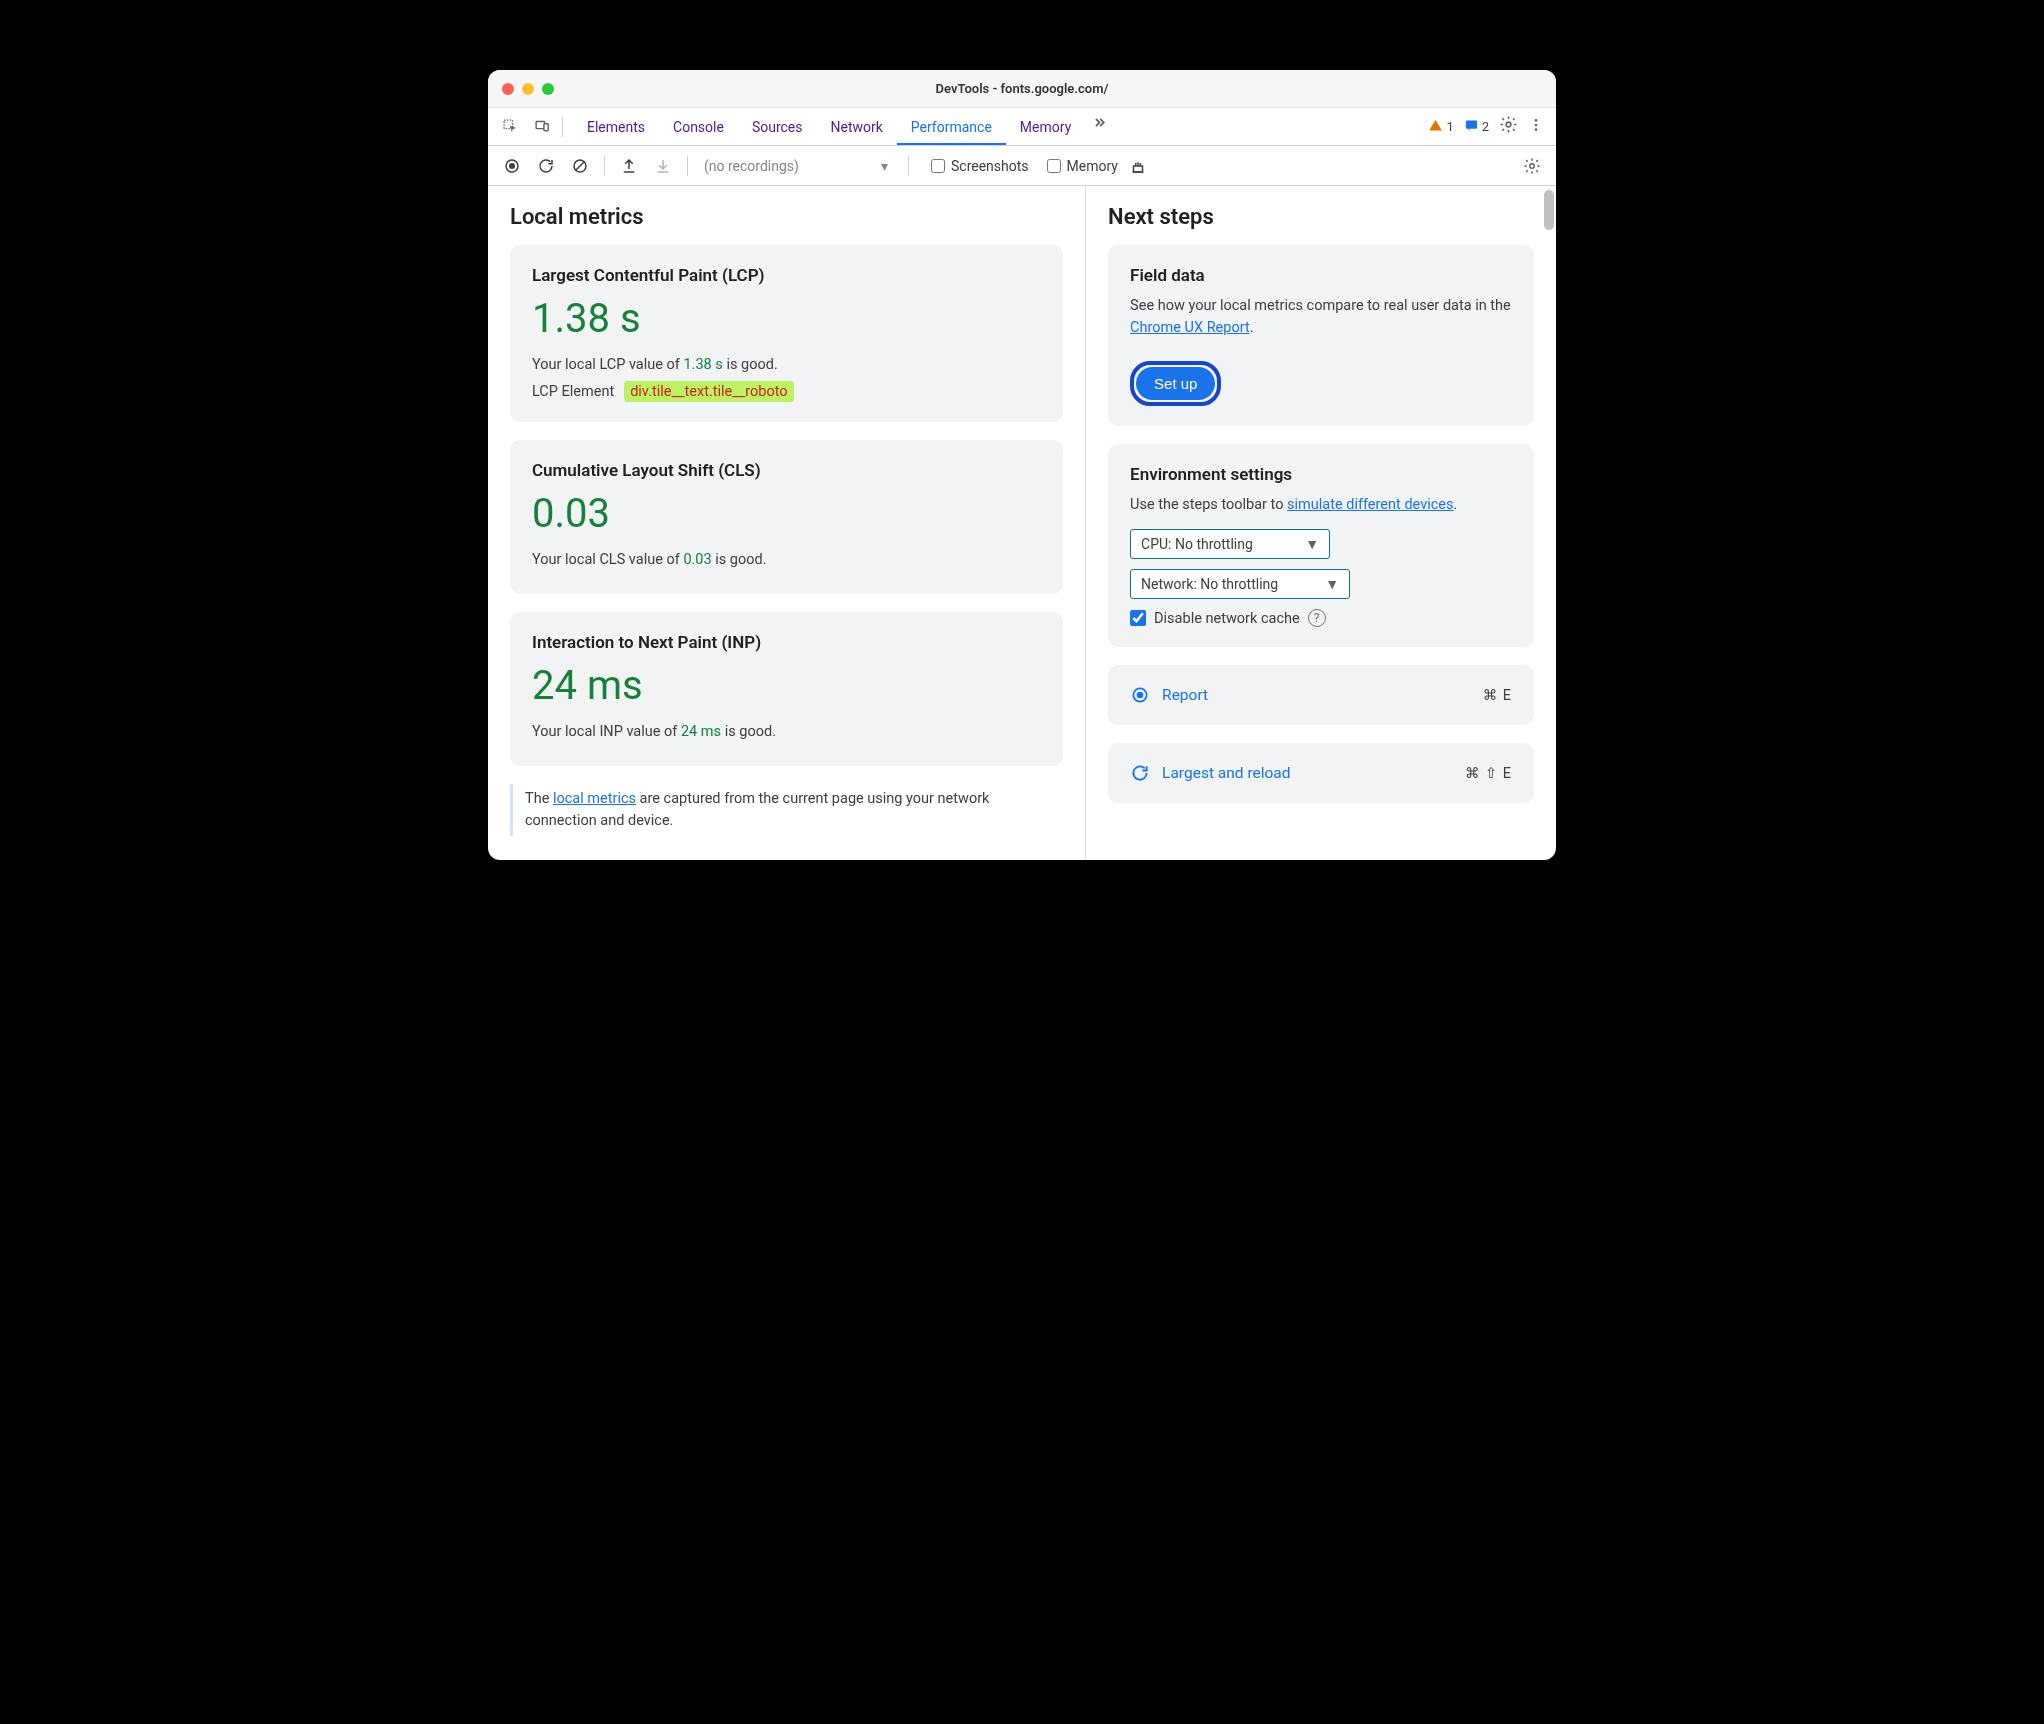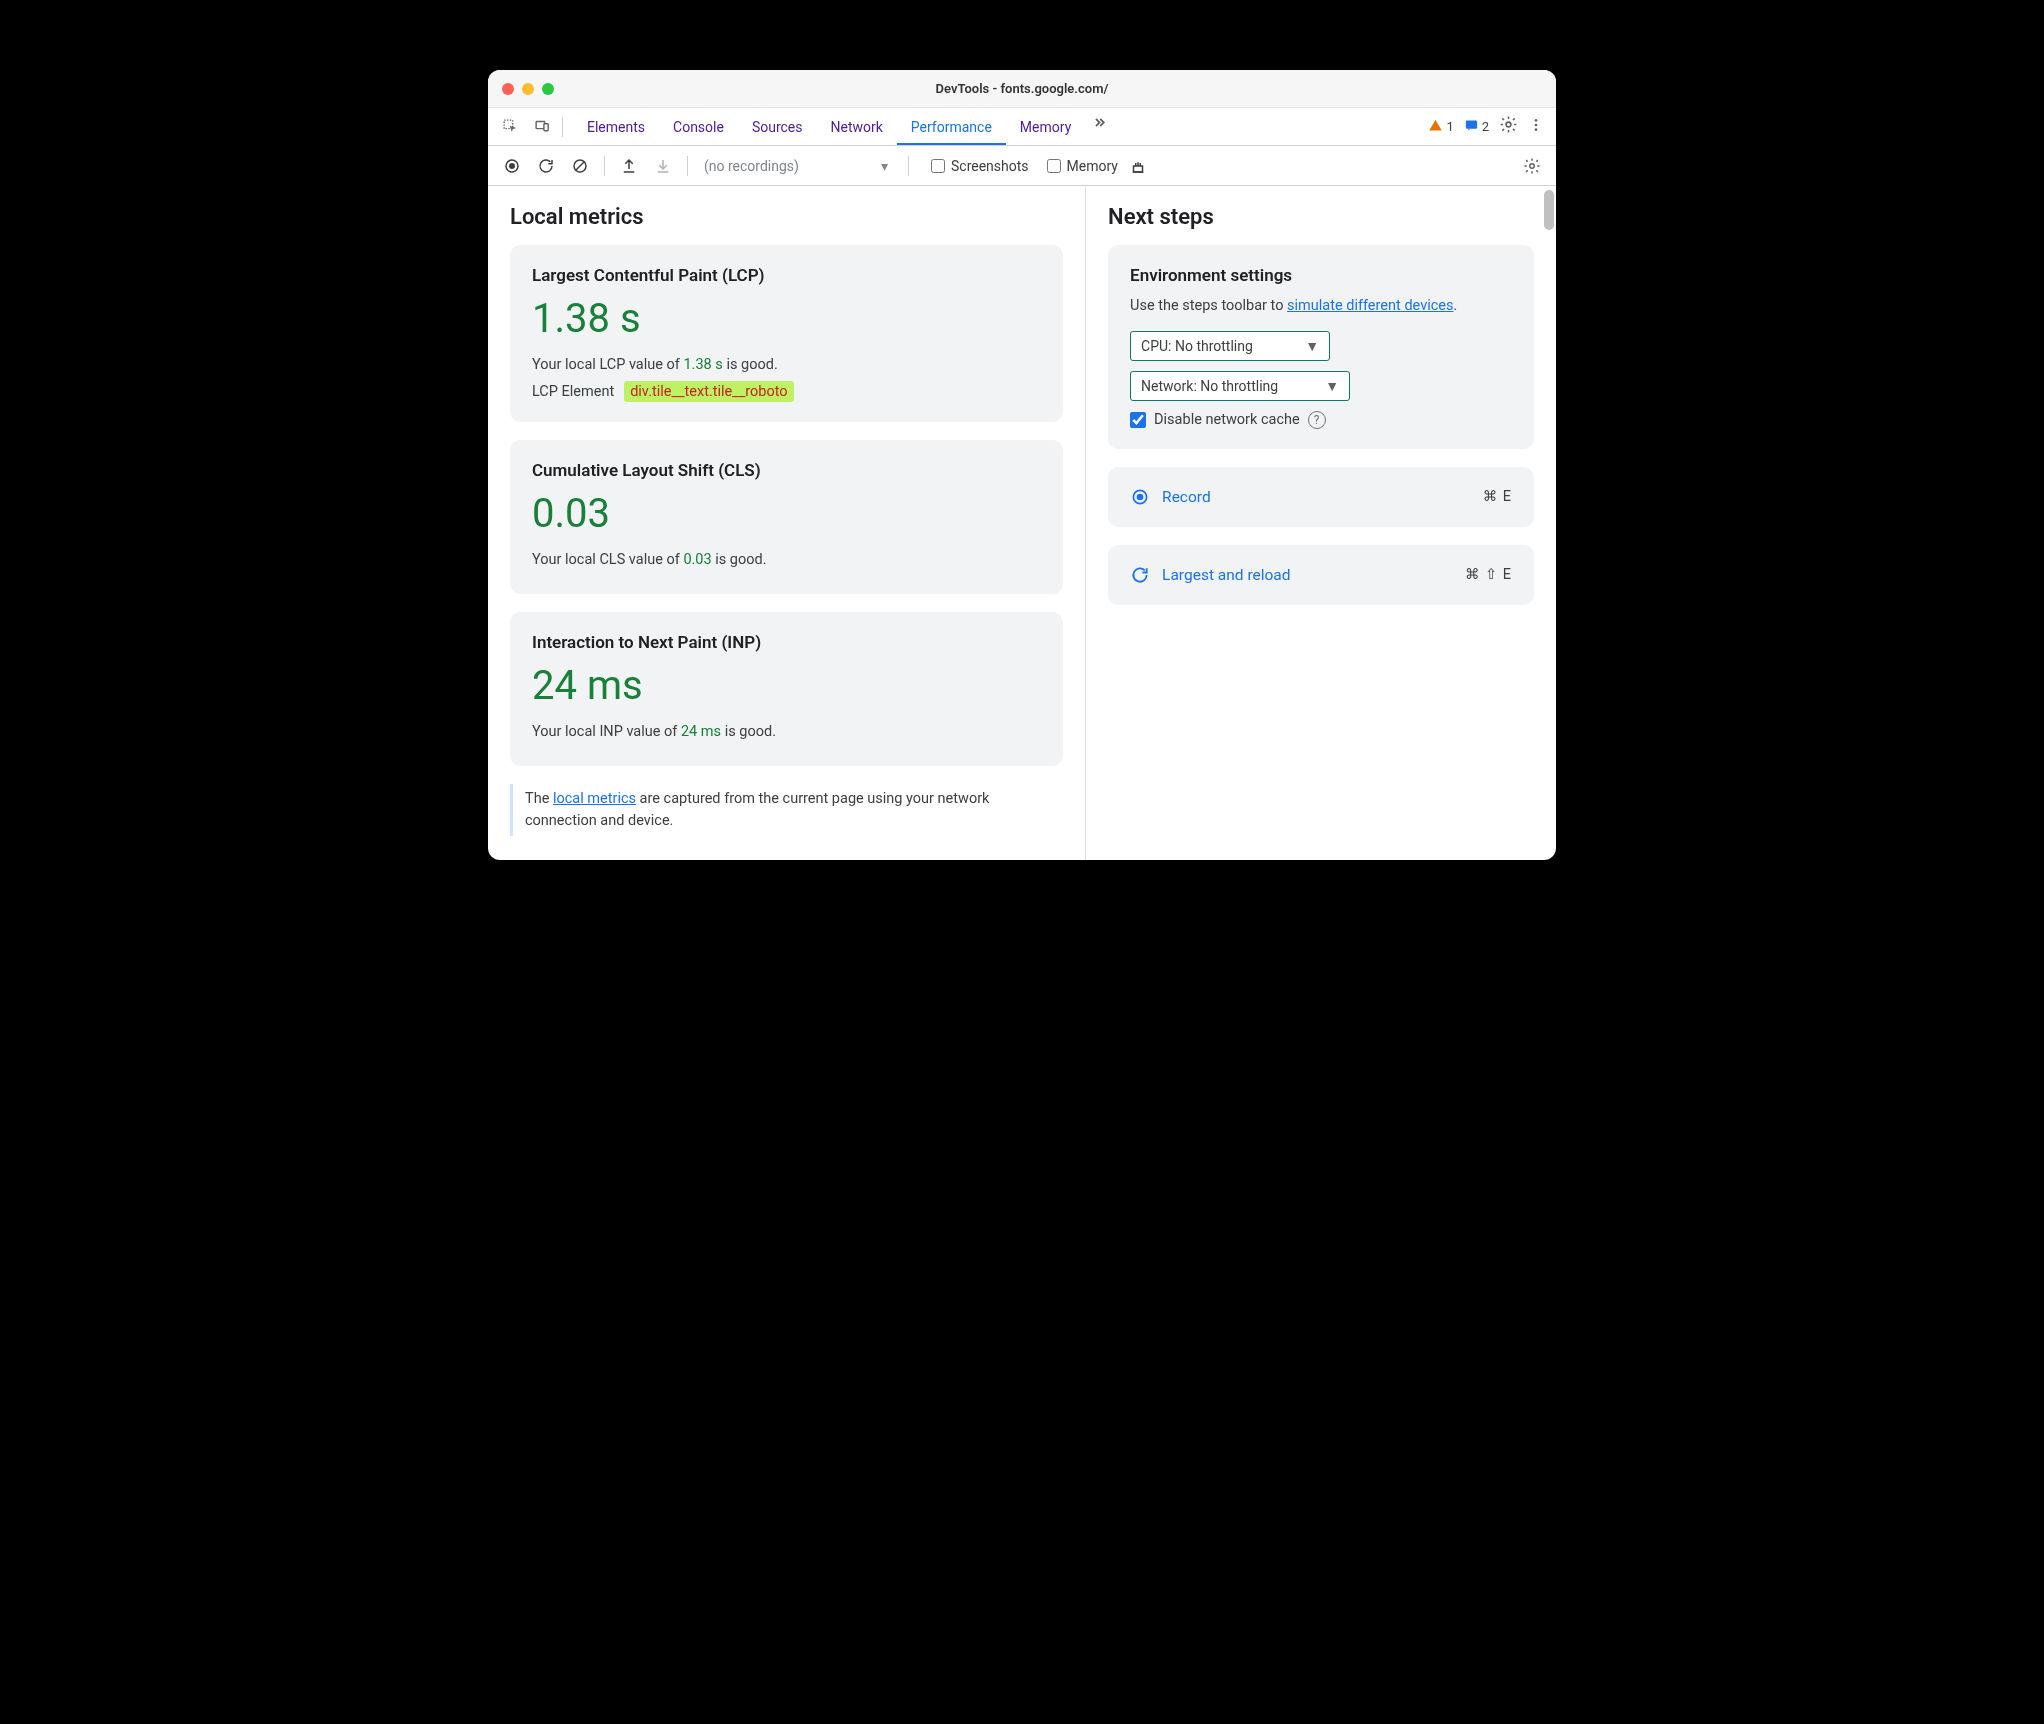--- a/index.html
+++ b/index.html
@@ -288,20 +288,29 @@
       </div>
 
       <div class="info-box">
         <span>The </span><a class="txtlink">local metrics</a><span> are captured from the current page using your network connection and device.</span>
       </div>
     </div>
 
     <div class="col col-right">
       <div class="section-title">Next steps</div>
 
+      <div class="card">
+        <h3>Field data</h3>
+        <div class="desc" style="line-height:1.5">
+          <span>See how your local metrics compare to real user data in the </span><a class="txtlink">Chrome UX Report</a><span>.</span>
+        </div>
+        <div class="setup-wrap">
+          <button class="setup-btn">Set up</button>
+        </div>
+      </div>
 
       <div class="card">
         <h3>Environment settings</h3>
         <div class="desc" style="line-height:1.5; margin-bottom:14px;">
           <span>Use the steps toolbar to </span><a class="txtlink">simulate different devices</a><span>.</span>
         </div>
         <div class="dropdown">
           <span>CPU: No throttling</span>
           <span class="caret">▼</span>
         </div>
@@ -317,21 +326,21 @@
       </div>
 
       <div class="action-row">
         <div class="action-left">
           <div class="action-icon">
             <svg viewBox="0 0 24 24" width="20" height="20">
                 <circle cx="12" cy="12" r="8" fill="none" stroke="#1a73e8" stroke-width="2"></circle>
                 <circle cx="12" cy="12" r="4" fill="#1a73e8"></circle>
               </svg>
           </div>
-          <span>Record</span>
+          <span>Report</span>
         </div>
         <div class="shortcut">⌘ E</div>
       </div>
 
       <div class="action-row">
         <div class="action-left">
           <div class="action-icon">
             <svg viewBox="0 0 24 24" width="20" height="20" fill="none" stroke="#1a73e8" stroke-width="2.2">
                 <path d="M20 12a8 8 0 1 1-2.3-5.6M20 4v5h-5"></path>
               </svg>

